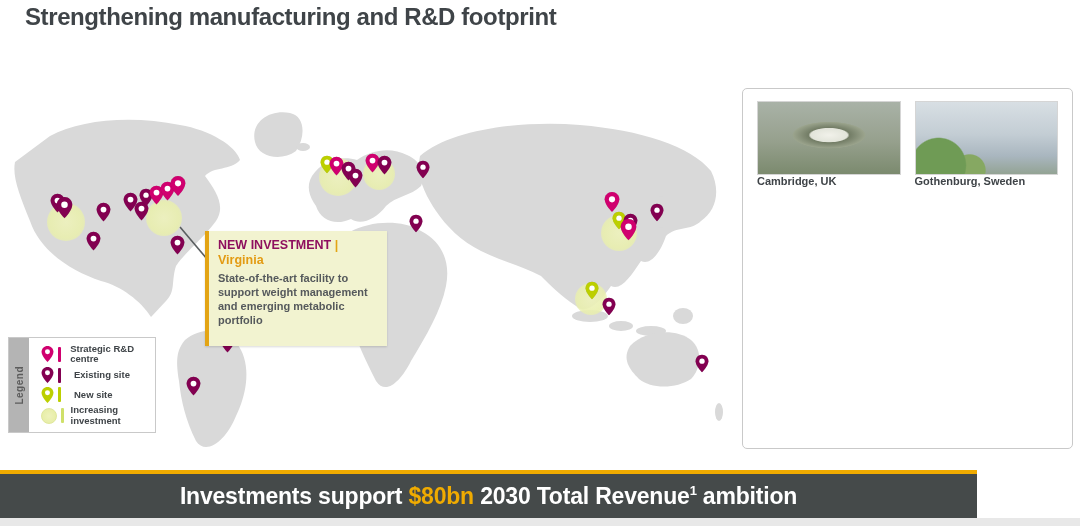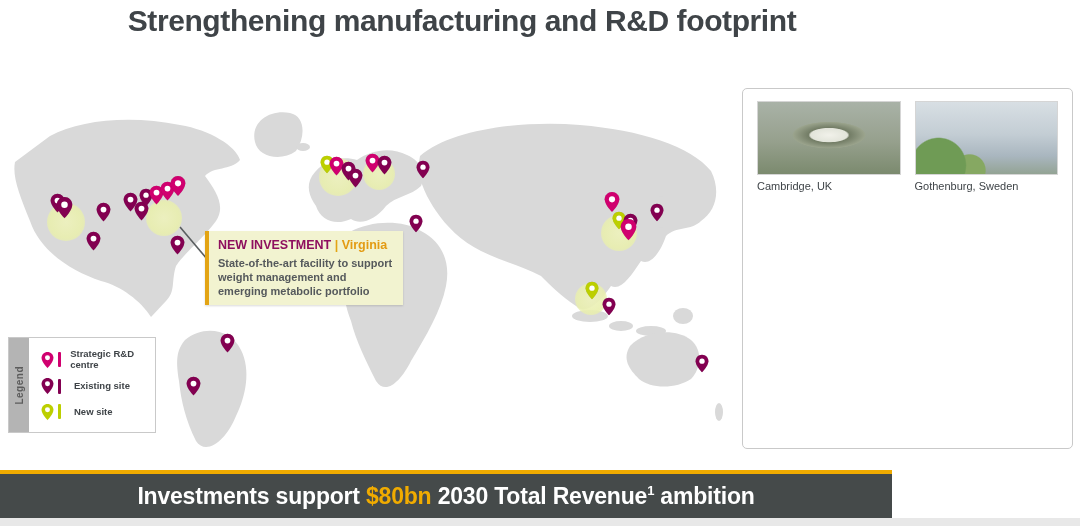--- a/index.html
+++ b/index.html
@@ -4,40 +4,39 @@
 <style>
   html,body{margin:0;padding:0;}
   body{
     width:1080px;height:526px;position:relative;overflow:hidden;
     background:#ffffff;
     font-family:"Liberation Sans", sans-serif;
     -webkit-font-smoothing:antialiased;
   }
   
   .title{
-    position:absolute;left:12px;top:0px;width:900px;
-    font-size:30px;font-weight:bold;color:#3f4448;line-height:1.38;
+    position:absolute;left:25px;top:0px;width:900px;
+    font-size:24px;font-weight:bold;color:#3f4448;line-height:1.38;
     letter-spacing:-0.4px;
-    text-align:center;
   }
   
   .map{position:absolute;left:0;top:100px;width:740px;height:366px;}
   .map svg.world{position:absolute;left:0;top:0;}
   .halo{
     position:absolute;border-radius:50%;
     background:radial-gradient(circle, #eef2bc 0%, #e9efae 60%, rgba(233,239,174,0.35) 100%);
     opacity:0.9;
   }
   .pin{position:absolute;filter:drop-shadow(0 0 0.5px rgba(0,0,0,0.25));}
   .connector{position:absolute;left:0;top:0;pointer-events:none;}
   
   .callout{
-    position:absolute;left:205px;top:231px;width:198px;
+    position:absolute;left:205px;top:231px;width:182px;
     background:#f2f3d0;border-left:4px solid #e3a414;
-    padding:7px 9px 7px 9px;box-sizing:border-box;
+    padding:7px 9px 19px 9px;box-sizing:border-box;
     box-shadow:0 1px 2px rgba(0,0,0,0.15);
   }
   .callout .head{font-size:12.5px;font-weight:bold;line-height:1.2;}
   .callout .head .label{color:#8e0f5e;}
   .callout .head .sep{color:#e3a414;font-weight:bold;}
   .callout .head .loc{color:#e39b13;}
   .callout .body{font-size:11px;font-weight:bold;color:#55595c;margin-top:3px;line-height:1.28;}
   
   .legend{
     position:absolute;left:8px;top:337px;width:146px;height:94px;
@@ -61,21 +60,21 @@
   }
   
   .panel{
     position:absolute;left:742px;top:88px;width:331px;height:361px;
     background:#ffffff;border:1.5px solid #c9c9c9;border-radius:5px;
     box-sizing:border-box;padding:12px 14px;
   }
   .panel h2{margin:0 0 10px 0;font-size:16px;font-weight:bold;color:#3f4448;letter-spacing:-0.2px;}
   .panel .grid{display:grid;grid-template-columns:1fr 1fr;column-gap:14px;row-gap:10px;}
   .site .photo{width:100%;height:74px;border:1px solid #d5d5d5;box-sizing:border-box;}
-  .site .cap{margin-top:5px;font-size:11px;font-weight:normal;color:#3f4448;}
+  .site .cap{font-size:11px;font-weight:bold;color:#3f4448;}
   
   .photo-cambridge{
     background:
       radial-gradient(ellipse 50% 36% at 50% 46%, #f1f1ea 0%, #e2e4da 26%, #737d66 29%, #9aa38c 50%, rgba(0,0,0,0) 52%),
       linear-gradient(180deg,#a9b2a7 0%,#96a08d 55%,#7b8a6e 100%);
   }
   .photo-gothenburg{
     background:
       radial-gradient(circle at 16% 88%, #6f9b55 0 20%, rgba(0,0,0,0) 21%),
       radial-gradient(circle at 38% 95%, #86a862 0 14%, rgba(0,0,0,0) 15%),
@@ -94,21 +93,21 @@
     background:
       linear-gradient(90deg,#a8c4dd 0 20%,#6e7a80 20% 28%,#43494d 28% 60%,#9fb4c4 60% 78%,#b4c6d4 78% 100%);
   }
   .photo-beijing{
     background:
       linear-gradient(180deg, rgba(106,167,216,0.9) 0 16%, rgba(0,0,0,0) 17%),
       linear-gradient(90deg,#7fb3de 0 15%,#9fb8c8 15% 35%,#7e92a2 35% 75%,#90aac2 75% 100%);
   }
   
   .banner{
-    position:absolute;left:0;top:470px;width:892px;height:44px;
+    position:absolute;left:0;top:470px;width:977px;height:44px;
     background:#454a4a;border-top:4px solid #f0ab00;box-sizing:content-box;
     display:flex;align-items:center;justify-content:center;
   }
   .banner .txt{font-size:23px;font-weight:bold;color:#ffffff;letter-spacing:-0.2px;}
   .banner .hl{color:#f0ab00;}
   .banner sup{font-size:13px;}
   .bottom-strip{position:absolute;left:0;top:518px;width:1080px;height:8px;background:#e8e8e8;}
 </style>
 </head>
 <body>
@@ -313,20 +312,27 @@
     <div class="item">
       <span class="icon-wrap">
           <svg viewBox="0 0 24 32" width="13" height="18">
             <path d="M12 1C5.9 1 1 5.9 1 12c0 8.2 11 19 11 19s11-10.8 11-19C23 5.9 18.1 1 12 1z" fill="#BCCF00"></path>
             <circle cx="12" cy="12" r="4.6" fill="#ffffff"></circle>
           </svg>
           <span class="bar" style="background: rgb(188, 207, 0);"></span>
         </span>
       <span class="lbl">New site</span>
     </div>
+    <div class="item">
+      <span class="icon-wrap">
+          <span class="inc-circle"></span>
+          <span class="bar" style="background: rgb(207, 224, 106);"></span>
+        </span>
+      <span class="lbl">Increasing investment</span>
+    </div>
   </div>
 </div>
 
 <div class="panel">
   <div class="grid">
     <div class="site">
       <div class="photo photo-cambridge"></div>
       <div class="cap">Cambridge, UK</div>
     </div>
     <div class="site">

